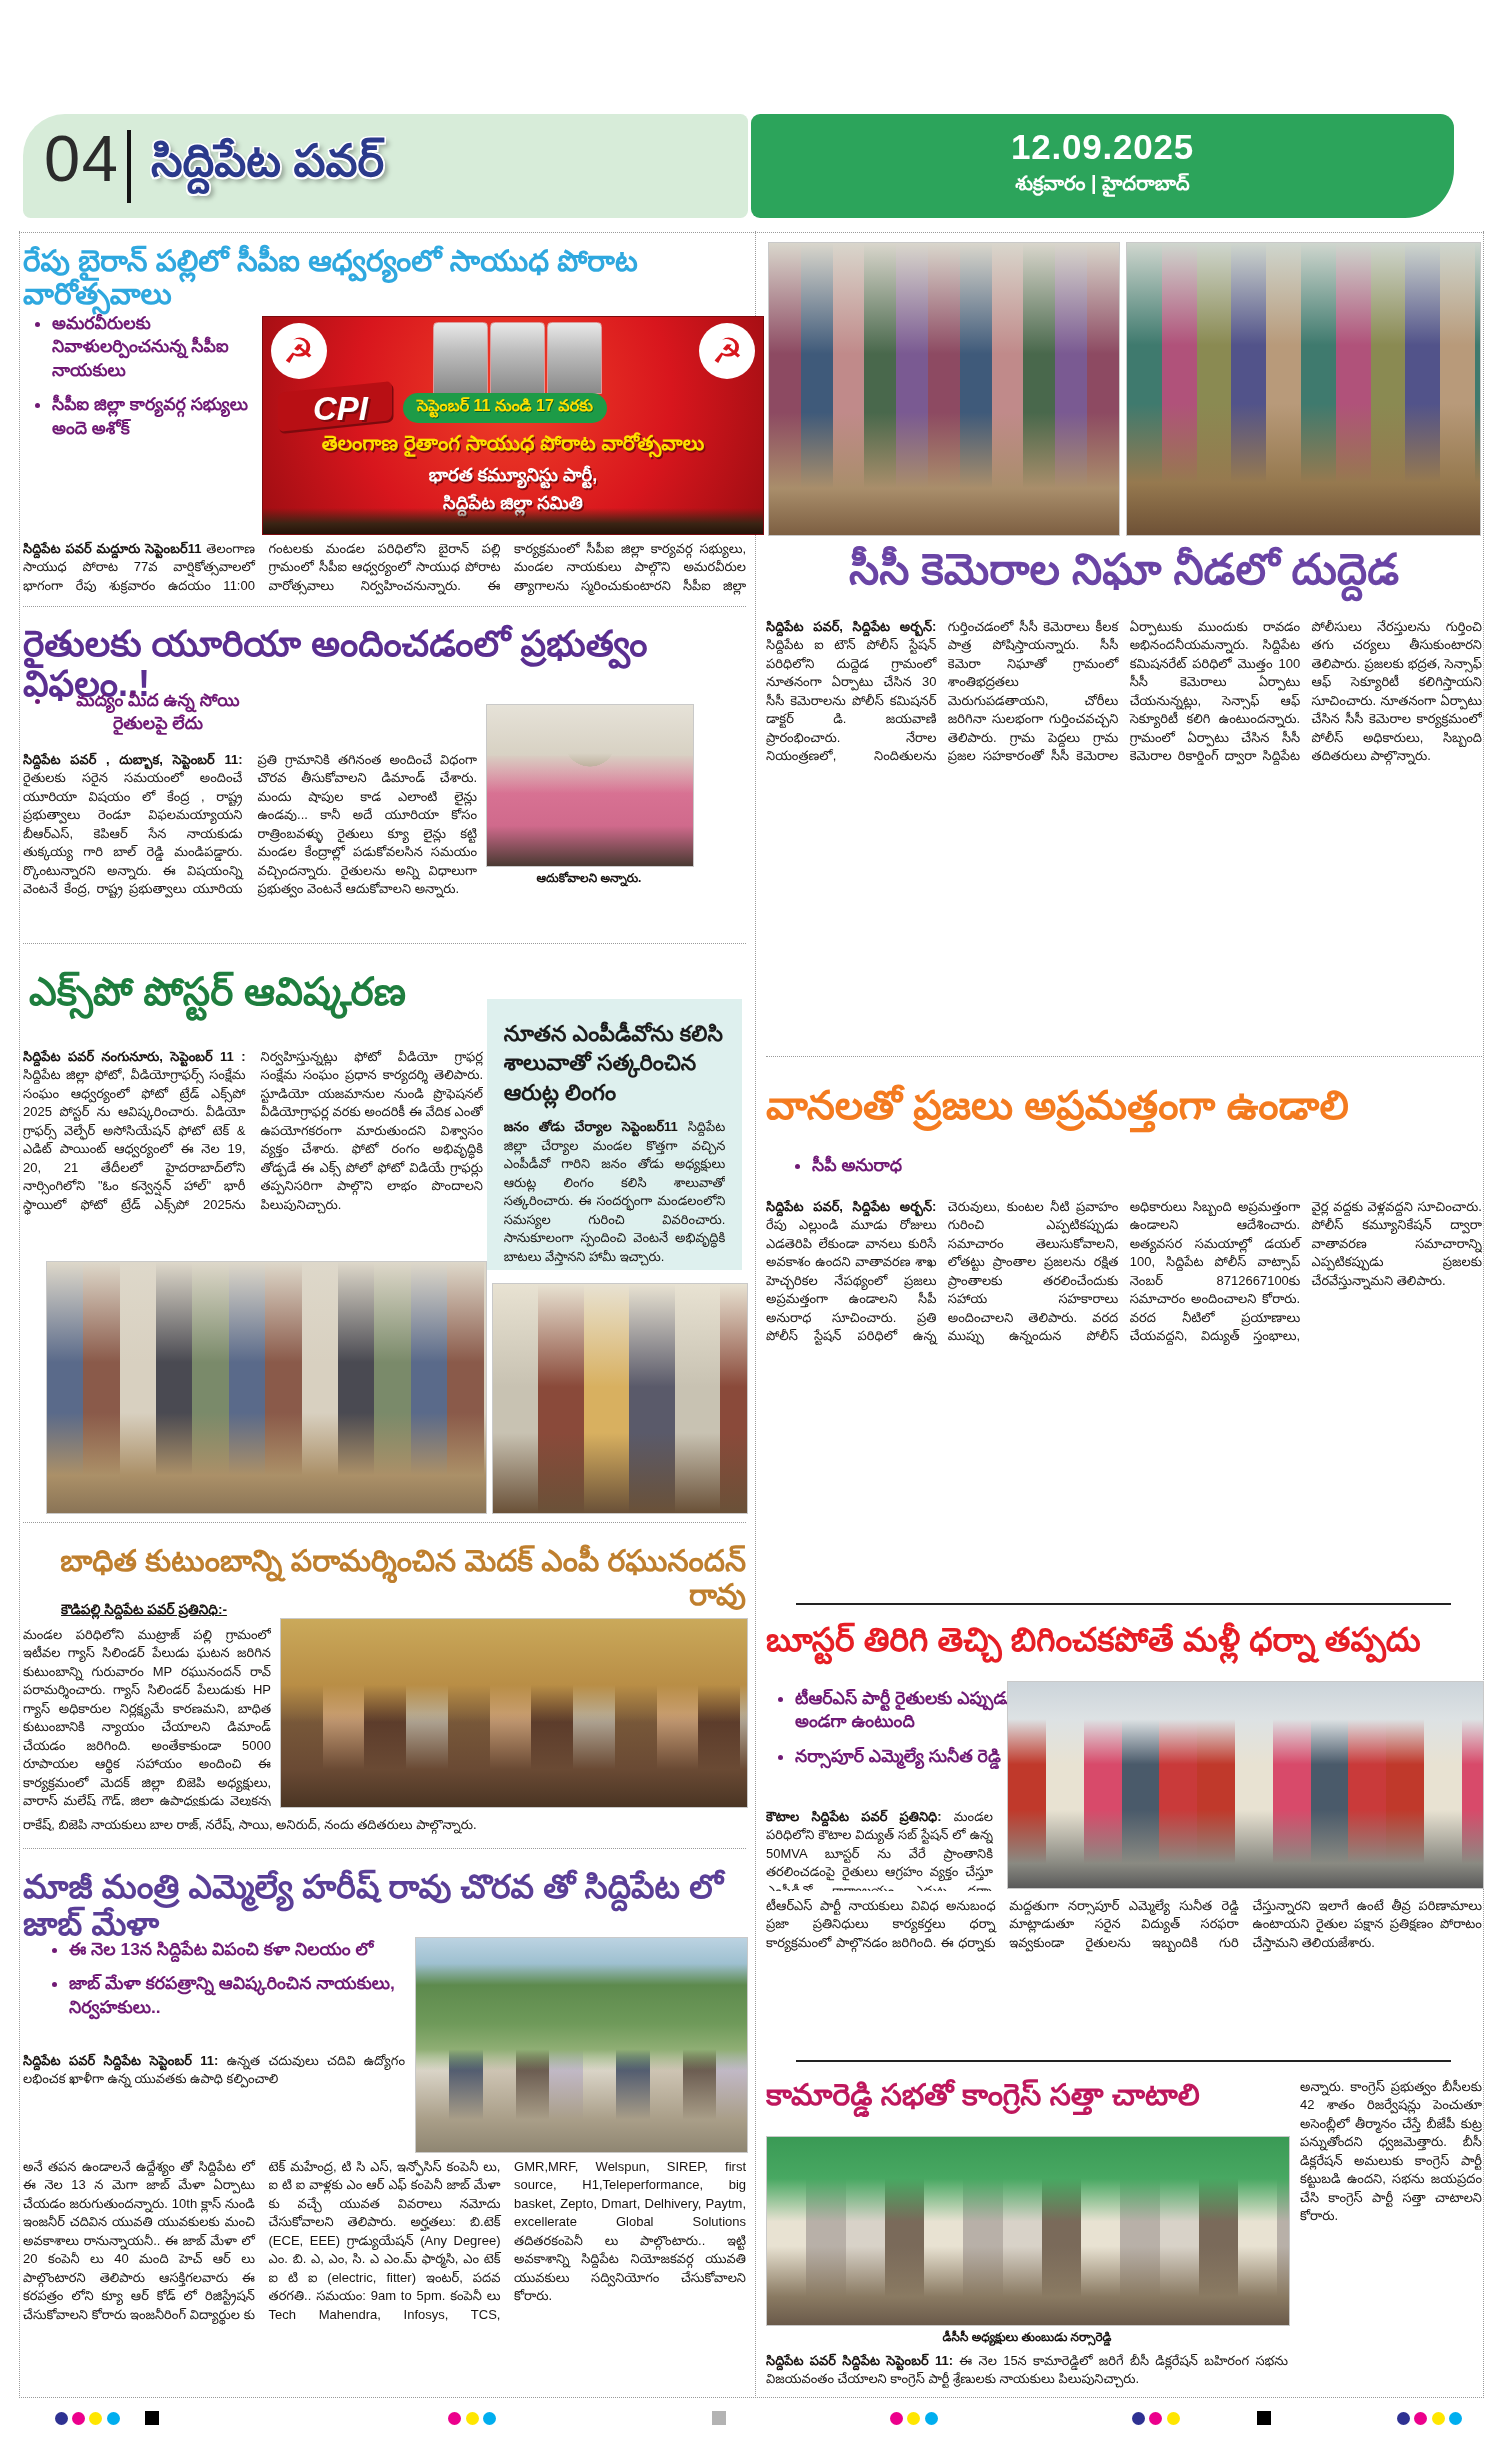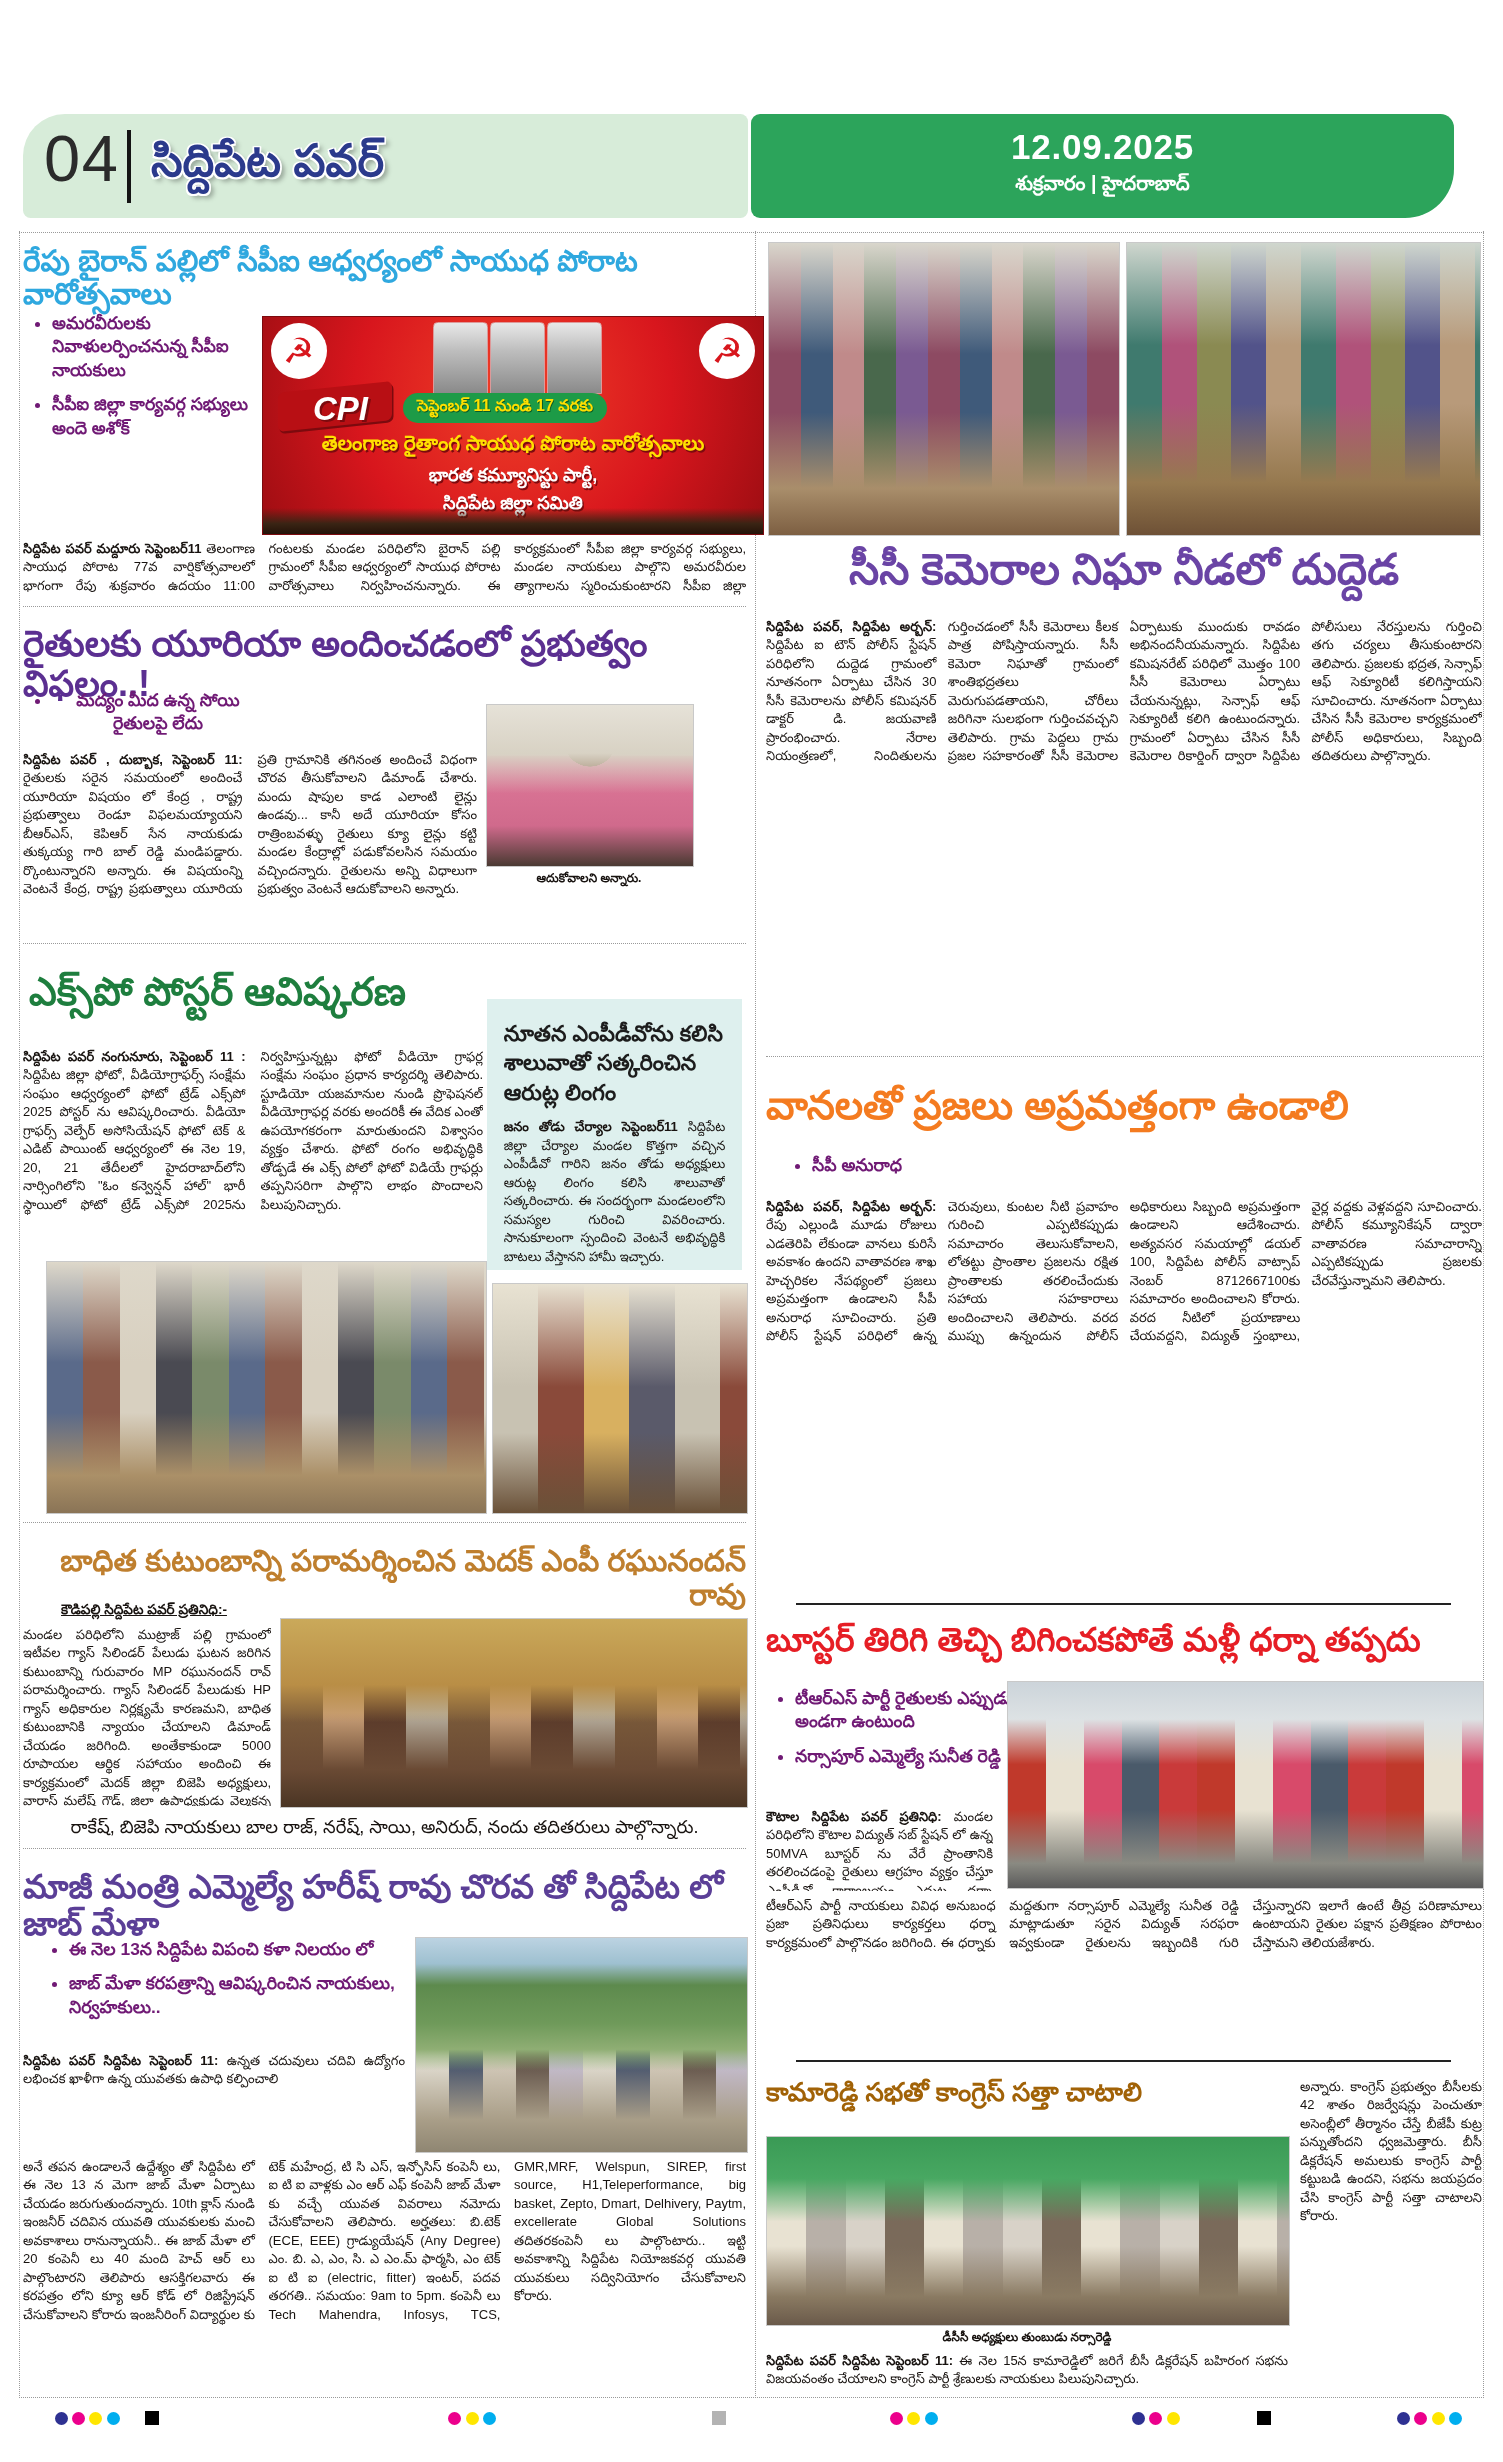--- a/index.html
+++ b/index.html
@@ -171,21 +171,21 @@
     </div>
     <div class="photo p-group" style="left:23px;top:317px;width:439px;height:251px;"></div>
     <div class="photo p-honor" style="left:469px;top:339px;width:254px;height:229px;"></div>
   </div>
 
   <div class="article" style="left:23px;top:1522px;width:723px;height:326px;border-top:1.5px dotted #9a9a9a;">
     <div class="h1" style="position:absolute;left:0;top:21px;width:723px;text-align:right;font-size:30px;color:#bf7f2e;">బాధిత కుటుంబాన్ని పరామర్శించిన మెదక్ ఎంపీ రఘునందన్ రావు</div>
     <div class="dateline" style="position:absolute;left:38px;top:79px;font-size:13.6px;text-decoration:underline;">కౌడిపల్లి సిద్దిపేట పవర్ ప్రతినిధి:-</div>
     <div class="body" style="position:absolute;left:0;top:103px;width:248px;height:180px;">మండల పరిధిలోని ముట్రాజ్ పల్లి గ్రామంలో ఇటీవల గ్యాస్ సిలిండర్ పేలుడు ఘటన జరిగిన కుటుంబాన్ని గురువారం MP రఘునందన్ రావ్ పరామర్శించారు. గ్యాస్ సిలిండర్ పేలుడుకు HP గ్యాస్ అధికారుల నిర్లక్ష్యమే కారణమని, బాధిత కుటుంబానికి న్యాయం చేయాలని డిమాండ్ చేయడం జరిగింది. అంతేకాకుండా 5000 రూపాయల ఆర్థిక సహాయం అందించి ఈ కార్యక్రమంలో మెదక్ జిల్లా బిజెపి అధ్యక్షులు, వార్డాస్ మల్లేష్ గౌడ్, జిల్లా ఉపాధ్యక్షుడు వెల్మకన్న మాజీ సర్పంచ్ రాజేందర్, మండల అధ్యక్షుడు</div>
     <div class="photo p-house" style="left:257px;top:95px;width:466px;height:188px;"></div>
-    <div class="caption" style="position:absolute;left:0;top:294px;width:723px;text-align:center;font-weight:normal;font-size:18px;">రాకేష్, బిజెపి నాయకులు బాల రాజ్, నరేష్,  సాయి, అనిరుద్, నందు తదితరులు పాల్గొన్నారు.</div>
+    <div class="caption" style="position:absolute;left:0;top:294px;width:723px;text-align:left;font-weight:normal;font-size:13px;">రాకేష్, బిజెపి నాయకులు బాల రాజ్, నరేష్,  సాయి, అనిరుద్, నందు తదితరులు పాల్గొన్నారు.</div>
   </div>
 
   <div class="article" style="left:23px;top:1848px;width:723px;height:547px;border-top:1.5px dotted #9a9a9a;">
     <div class="h1" style="position:absolute;left:0;top:19.7px;width:723px;font-size:33px;color:#5b3f97;">మాజీ మంత్రి ఎమ్మెల్యే హరీష్ రావు చొరవ తో సిద్దిపేట లో జాబ్ మేళా</div>
     <ul class="bullets" style="position:absolute;left:23px;top:89px;width:356px;">
       <li>ఈ నెల 13న సిద్దిపేట విపంచి కళా నిలయం లో</li>
       <li>జాబ్ మేళా కరపత్రాన్ని ఆవిష్కరించిన నాయకులు, నిర్వహకులు..</li>
     </ul>
     <div class="body" style="position:absolute;left:0;top:203px;width:382px;height:97px;">
       <span class="dateline">సిద్దిపేట పవర్ సిద్దిపేట సెప్టెంబర్ 11:</span>
@@ -226,21 +226,21 @@
     <div class="body" style="position:absolute;left:0;top:250px;width:227px;height:83px;">
       <span class="dateline">కౌటాల సిద్దిపేట పవర్ ప్రతినిధి:</span>
       <span>మండల పరిధిలోని కౌటాల విద్యుత్ సబ్ స్టేషన్ లో ఉన్న 50MVA బూస్టర్ ను వేరే ప్రాంతానికి తరలించడంపై రైతులు ఆగ్రహం వ్యక్తం చేస్తూ ఎంపీడీవో కార్యాలయం ఎదుట ధర్నా చేపట్టారు. 10/16MVA బూస్టర్ సరిపోదని, తీసుకెళ్లిన బూస్టర్ తిరిగి తెచ్చి బిగించకపోతే మళ్లీ ధర్నా తప్పదని హెచ్చరించారు.</span>
     </div>
     <div class="photo p-dharna" style="left:241px;top:123px;width:475px;height:206px;"></div>
     <div class="body cols3" style="position:absolute;left:0;top:339px;width:716px;height:112px;">టీఆర్ఎస్ పార్టీ నాయకులు వివిధ అనుబంధ ప్రజా ప్రతినిధులు కార్యకర్తలు ధర్నా కార్యక్రమంలో పాల్గొనడం జరిగింది. ఈ ధర్నాకు మద్దతుగా నర్సాపూర్ ఎమ్మెల్యే సునీత రెడ్డి మాట్లాడుతూ సరైన విద్యుత్ సరఫరా ఇవ్వకుండా రైతులను ఇబ్బందికి గురి చేస్తున్నారని ఇలాగే ఉంటే తీవ్ర పరిణామాలు ఉంటాయని రైతుల పక్షాన ప్రతిక్షణం పోరాటం చేస్తామని తెలియజేశారు.</div>
   </div>
 
   <div class="article" style="left:766px;top:2013px;width:716px;height:382px;">
     <div class="hsolid" style="left:30px;top:47px;width:655px;position:absolute;"></div>
-    <div class="h1" style="position:absolute;left:0;top:65px;width:522px;font-size:26px;color:#a16207;">కామారెడ్డి సభతో కాంగ్రెస్ సత్తా చాటాలి</div>
+    <div class="h1" style="position:absolute;left:0;top:65px;width:522px;font-size:30px;color:#be185d;">కామారెడ్డి సభతో కాంగ్రెస్ సత్తా చాటాలి</div>
     <div class="body" style="position:absolute;left:534px;top:65px;width:182px;height:303px;">అన్నారు. కాంగ్రెస్ ప్రభుత్వం బీసీలకు 42 శాతం రిజర్వేషన్లు పెంచుతూ అసెంబ్లీలో తీర్మానం చేస్తే బీజేపీ కుట్ర పన్నుతోందని ధ్వజమెత్తారు. బీసీ డిక్లరేషన్ అమలుకు కాంగ్రెస్ పార్టీ కట్టుబడి ఉందని, సభను జయప్రదం చేసి కాంగ్రెస్ పార్టీ సత్తా చాటాలని కోరారు.</div>
     <div class="photo p-meet" style="left:0;top:123px;width:522px;height:188px;"></div>
     <div class="caption" style="position:absolute;left:0;top:317px;width:522px;">డీసీసీ అధ్యక్షులు తుంబుడు నర్సారెడ్డి</div>
     <div class="body" style="position:absolute;left:0;top:339px;width:522px;height:39px;">
       <span class="dateline">సిద్దిపేట పవర్ సిద్దిపేట సెప్టెంబర్ 11:</span>
       <span>ఈ నెల 15న కామారెడ్డిలో జరిగే బీసీ డిక్లరేషన్ బహిరంగ సభను విజయవంతం చేయాలని కాంగ్రెస్ పార్టీ శ్రేణులకు నాయకులు పిలుపునిచ్చారు.</span>
     </div>
   </div>
 
   <div>

